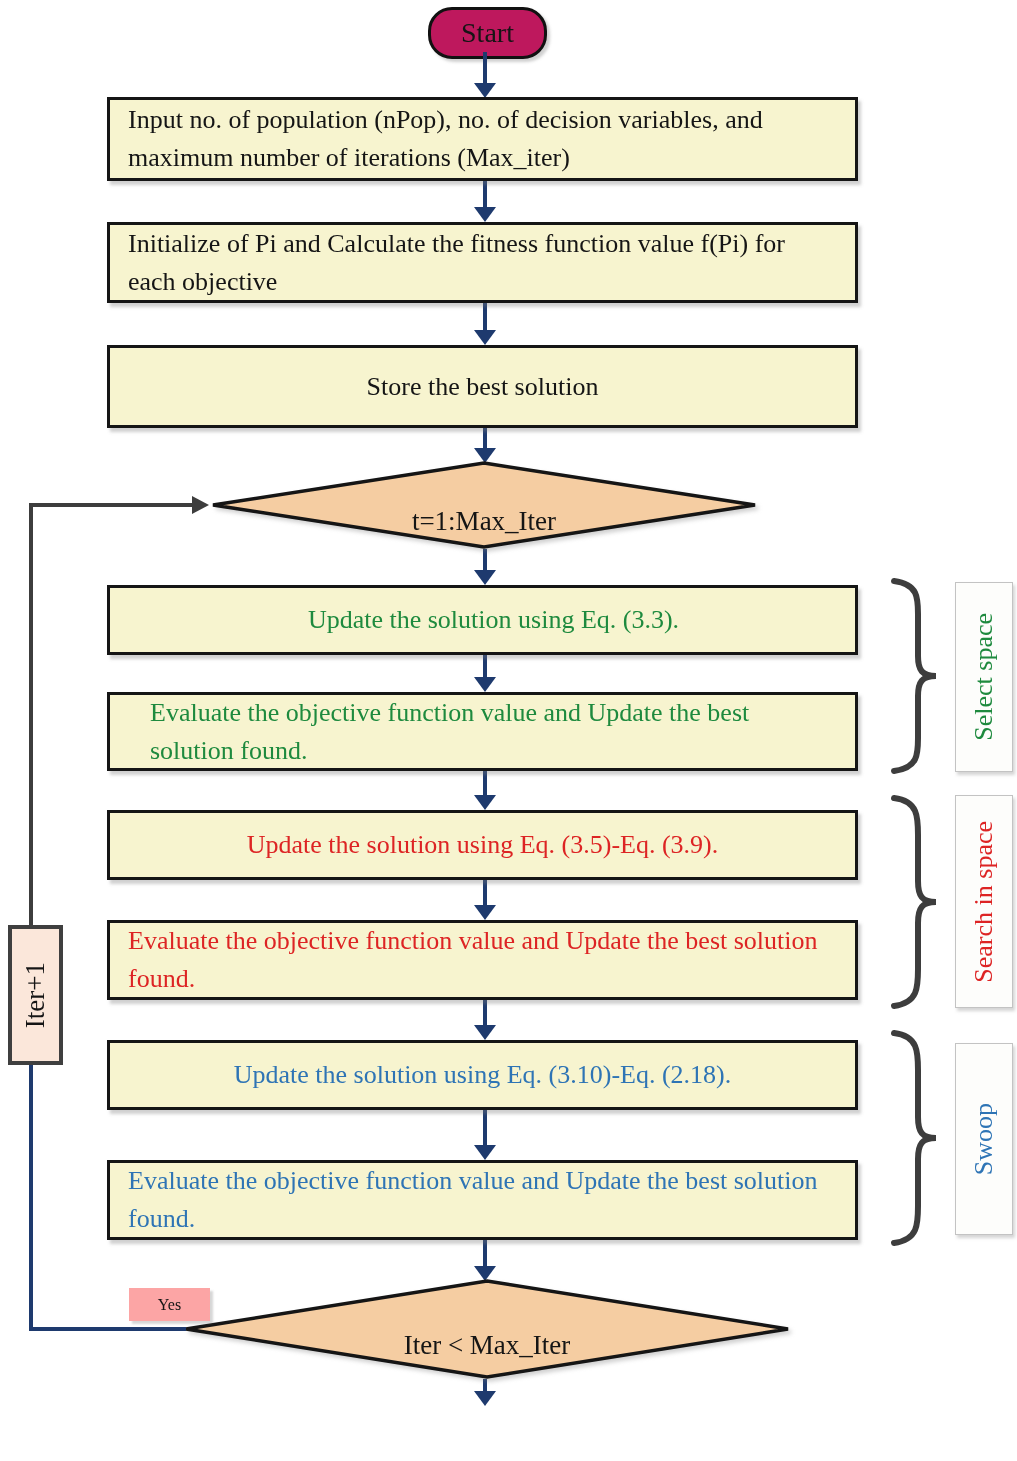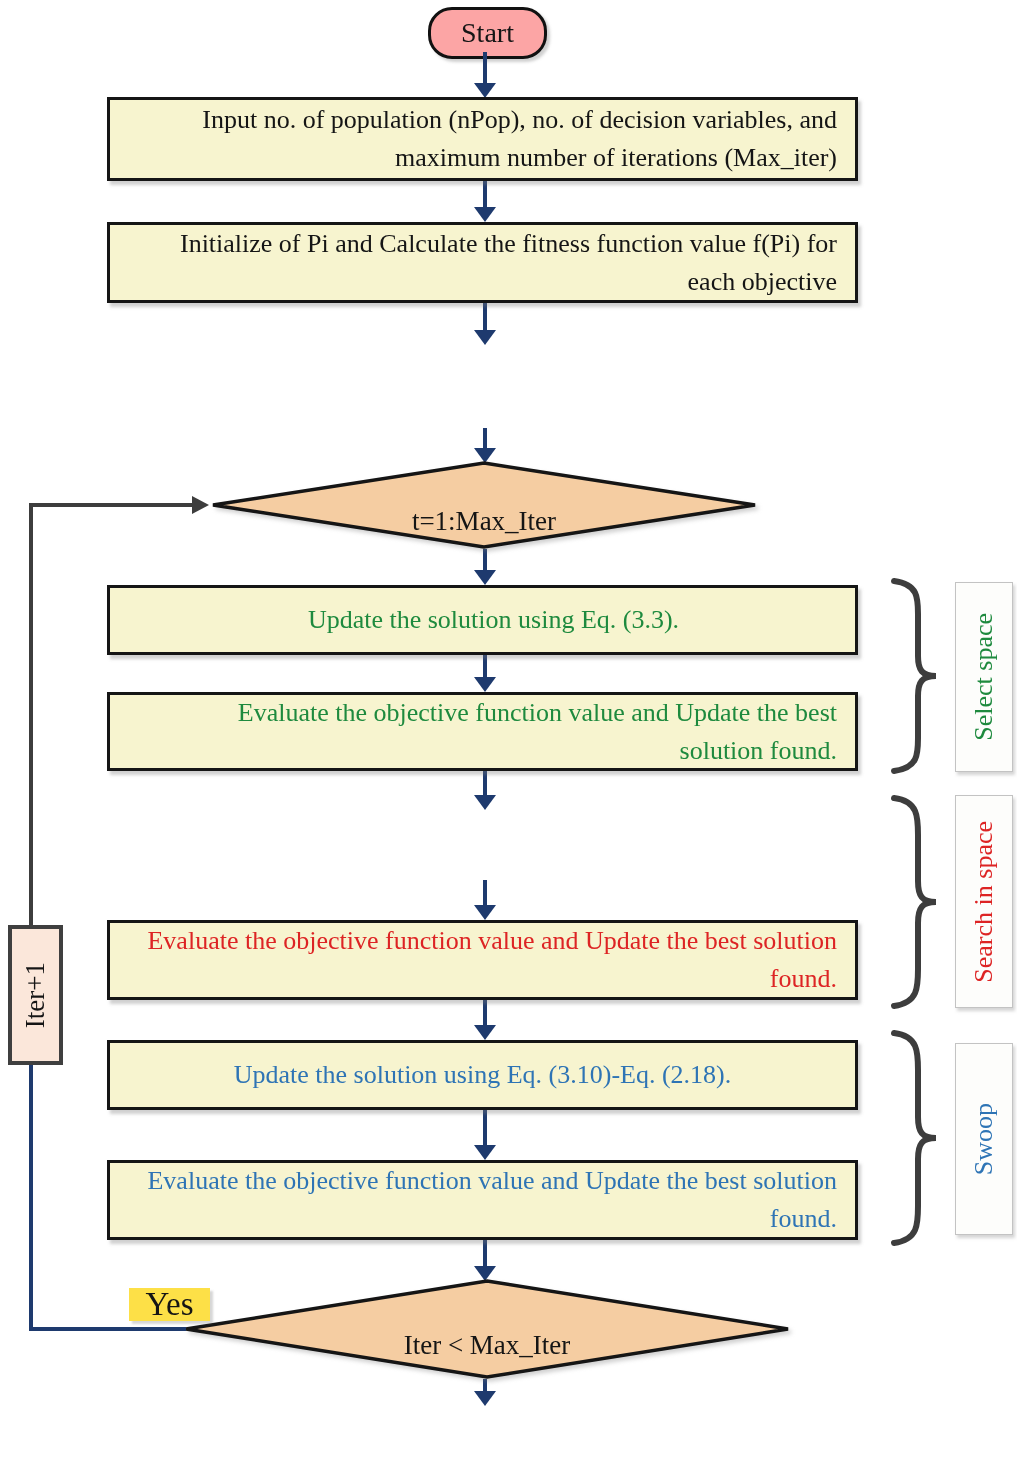--- a/index.html
+++ b/index.html
@@ -1,28 +1,28 @@
 <!DOCTYPE html>
 <html><head>
 <meta charset="utf-8">
 <style>
   html,body{margin:0;padding:0;background:#ffffff;}
   .canvas{position:relative;width:1017px;height:1461px;background:#ffffff;overflow:hidden;
           font-family:"Liberation Serif",serif;color:#151515;}
 
   
-  .terminal{position:absolute;left:428px;width:113px;height:46px;background:#fca5a5;
+  .terminal{position:absolute;left:428px;width:113px;height:46px;background:#be185d;
             border:3.5px solid #111;border-radius:24px;display:flex;align-items:center;justify-content:center;
             font-size:28px;box-shadow:3px 3px 3px rgba(120,120,120,.35);}
   .terminal.start{top:7px;}
   .terminal.stop{top:1406px;height:48px;}
 
   
   .box{position:absolute;left:107px;width:751px;background:#f7f4cf;border:3px solid #151515;
-       box-sizing:border-box;display:flex;align-items:center;justify-content:center;text-align:right;
+       box-sizing:border-box;display:flex;align-items:center;justify-content:center;text-align:left;
        font-size:26px;line-height:38px;padding:2px 18px;box-shadow:3px 4px 3px rgba(120,120,120,.35);}
   .b1{top:97px;height:84px;}
   .b2{top:222px;height:81px;}
   .b3{top:345px;height:83px;}
   .b4{top:585px;height:70px;}
   .b5{top:692px;height:79px;}
   .b6{top:810px;height:70px;}
   .b7{top:920px;height:80px;}
   .b8{top:1040px;height:70px;}
   .b9{top:1160px;height:80px;}
@@ -49,22 +49,22 @@
              border-bottom:9px solid transparent;border-left:17px solid #3d3d3d;}
   .loop-v-gray{position:absolute;left:29px;top:503px;width:4px;height:430px;background:#3d3d3d;}
   .loop-v-navy{position:absolute;left:29px;top:1060px;width:4px;height:271px;background:#1e3a6e;}
   .loop-h-bot{position:absolute;left:31px;top:1327px;width:155px;height:4px;background:#1e3a6e;}
 
   
   .iterbox{position:absolute;left:8px;top:925px;width:55px;height:140px;background:#fbe7da;
            border:4px solid #3f3f3f;box-sizing:border-box;display:flex;align-items:center;justify-content:center;
            font-size:27px;}
   
-  .yes{position:absolute;left:129px;top:1288px;width:81px;height:33px;background:#fde047;
-       display:flex;align-items:center;justify-content:center;font-size:33px;
+  .yes{position:absolute;left:129px;top:1288px;width:81px;height:33px;background:#fca5a5;
+       display:flex;align-items:center;justify-content:center;font-size:16px;
        box-shadow:3px 3px 2px rgba(120,120,120,.3);}
 
   
   .vtext{writing-mode:vertical-rl;transform:rotate(180deg);white-space:nowrap;}
 
   
   .brace{position:absolute;left:888px;width:58px;}
   .brace svg{overflow:visible;}
   .phase{position:absolute;left:955px;width:58px;background:#fdfdfb;border:1px solid #c3c3c3;
          box-sizing:border-box;display:flex;align-items:center;justify-content:center;
@@ -106,33 +106,39 @@
   <div class="ahead" style="top:1266px;"></div>
   <div class="vline" style="top:1379px;height:13px;"></div>
   <div class="ahead" style="top:1391px;"></div>
 
   <div class="box b1">
     <span>Input no. of population (nPop), no. of decision variables, and maximum number of iterations (Max_iter)</span>
   </div>
   <div class="box b2">
     <span>Initialize of Pi and Calculate the fitness function value f(Pi) for each objective</span>
   </div>
+  <div class="box b3">
+    <span>Store the best solution</span>
+  </div>
 
   <div class="diamond d1">
     <svg width="548" height="88">
       <polygon points="274,2 545,44 274,86 3,44" fill="#f5cda2" stroke="#151515" stroke-width="3.5"></polygon>
     </svg>
     <div class="dtext">t=1:Max_Iter</div>
   </div>
 
   <div class="box b4 t-green">
     <span>Update the solution using Eq. (3.3).</span>
   </div>
   <div class="box b5 t-green">
     <span>Evaluate the objective function value and Update the best solution found.</span>
+  </div>
+  <div class="box b6 t-red">
+    <span>Update the solution using Eq. (3.5)-Eq. (3.9).</span>
   </div>
   <div class="box b7 t-red">
     <span>Evaluate the objective function value and Update the best solution found.</span>
   </div>
   <div class="box b8 t-blue">
     <span>Update the solution using Eq. (3.10)-Eq. (2.18).</span>
   </div>
   <div class="box b9 t-blue">
     <span>Evaluate the objective function value and Update the best solution found.</span>
   </div>

